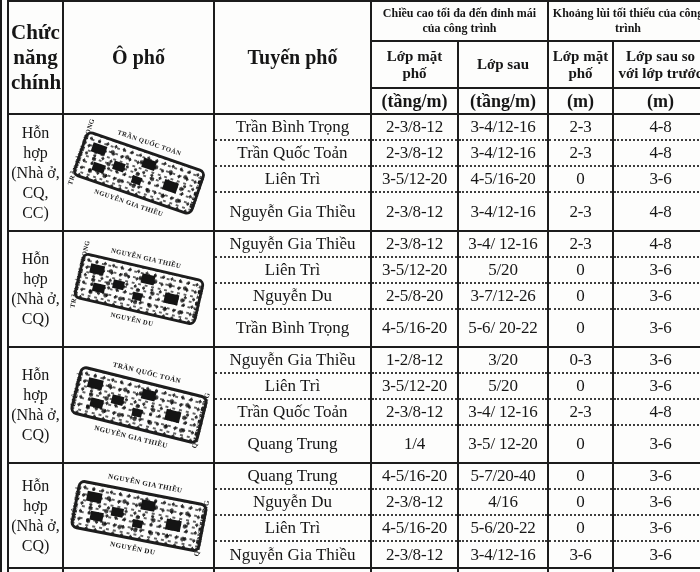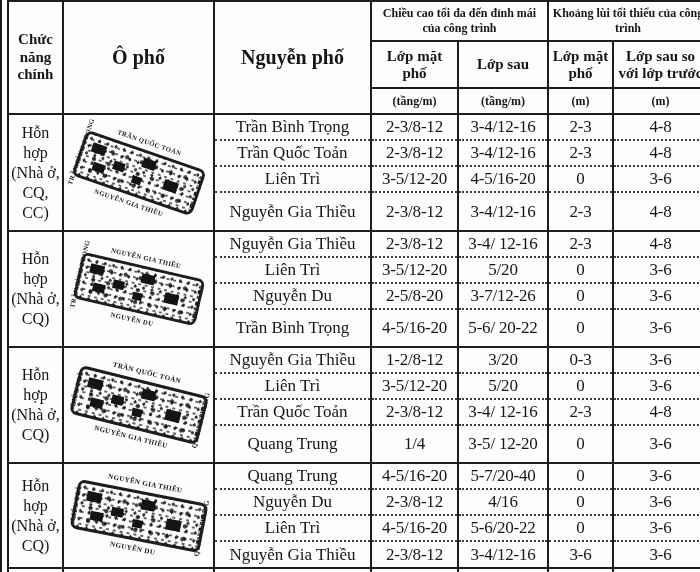--- a/index.html
+++ b/index.html
@@ -32,24 +32,24 @@
   }
   table.plan { border: 2px solid #1c1c1c; }
   tr.solid-top > td, tr.solid-top > th { border-top: 2px solid #1c1c1c; }
   tr.dash-top  > td { border-top: 2px dotted #3d3d3d; }
 
   
   th { font-weight: bold; }
   .hr1 { height: 40px; }
   .hr2 { height: 47px; }
   .hr3 { height: 26px; }
-  .h-fn    { font-size: 15px; line-height: 1.18; }
+  .h-fn    { font-size: 21px; line-height: 1.18; }
   .h-group { font-size: 12px; line-height: 1.25; }
   .h-sub   { font-size: 15px; line-height: 1.1; }
-  .h-unit  { font-size: 12px; margin-left: 40px; }
+  .h-unit  { font-size: 18px; margin-left: 40px; }
   .h-col   { font-size: 20px; }
 
   
   .r26 { height: 26px; }
   .r27 { height: 27px; }
   .r38 { height: 38px; }
   .r39 { height: 39px; }
   .rcut { height: 12px; }
   td.st  { font-size: 17px; }
   td.num { font-size: 17px; letter-spacing: -0.2px; }
@@ -114,21 +114,21 @@
       <col style="width:87px">
         <col style="width:90px">
         <col style="width:65px">
         <col style="width:95px">
     </colgroup>
 
     <tbody>
         <tr class="solid-top hr1">
       <th class="h-fn" rowspan="3">Chức năng chính</th>
       <th class="h-col" rowspan="3">Ô phố</th>
-      <th class="h-col" rowspan="3">Nguyễn phố</th>
+      <th class="h-col" rowspan="3">Tuyến phố</th>
       <th class="h-group" colspan="2">Chiều cao tối đa đến đỉnh mái của công trình</th>
       <th class="h-group" colspan="2">Khoảng lùi tối thiểu của công trình</th>
     </tr>
     <tr class="solid-top hr2">
       <th class="h-sub">Lớp mặt phố</th>
       <th class="h-sub">Lớp sau</th>
       <th class="h-sub">Lớp mặt phố</th>
       <th class="h-sub">Lớp sau so với lớp trước</th>
     </tr>
     <tr class="solid-top hr3">

